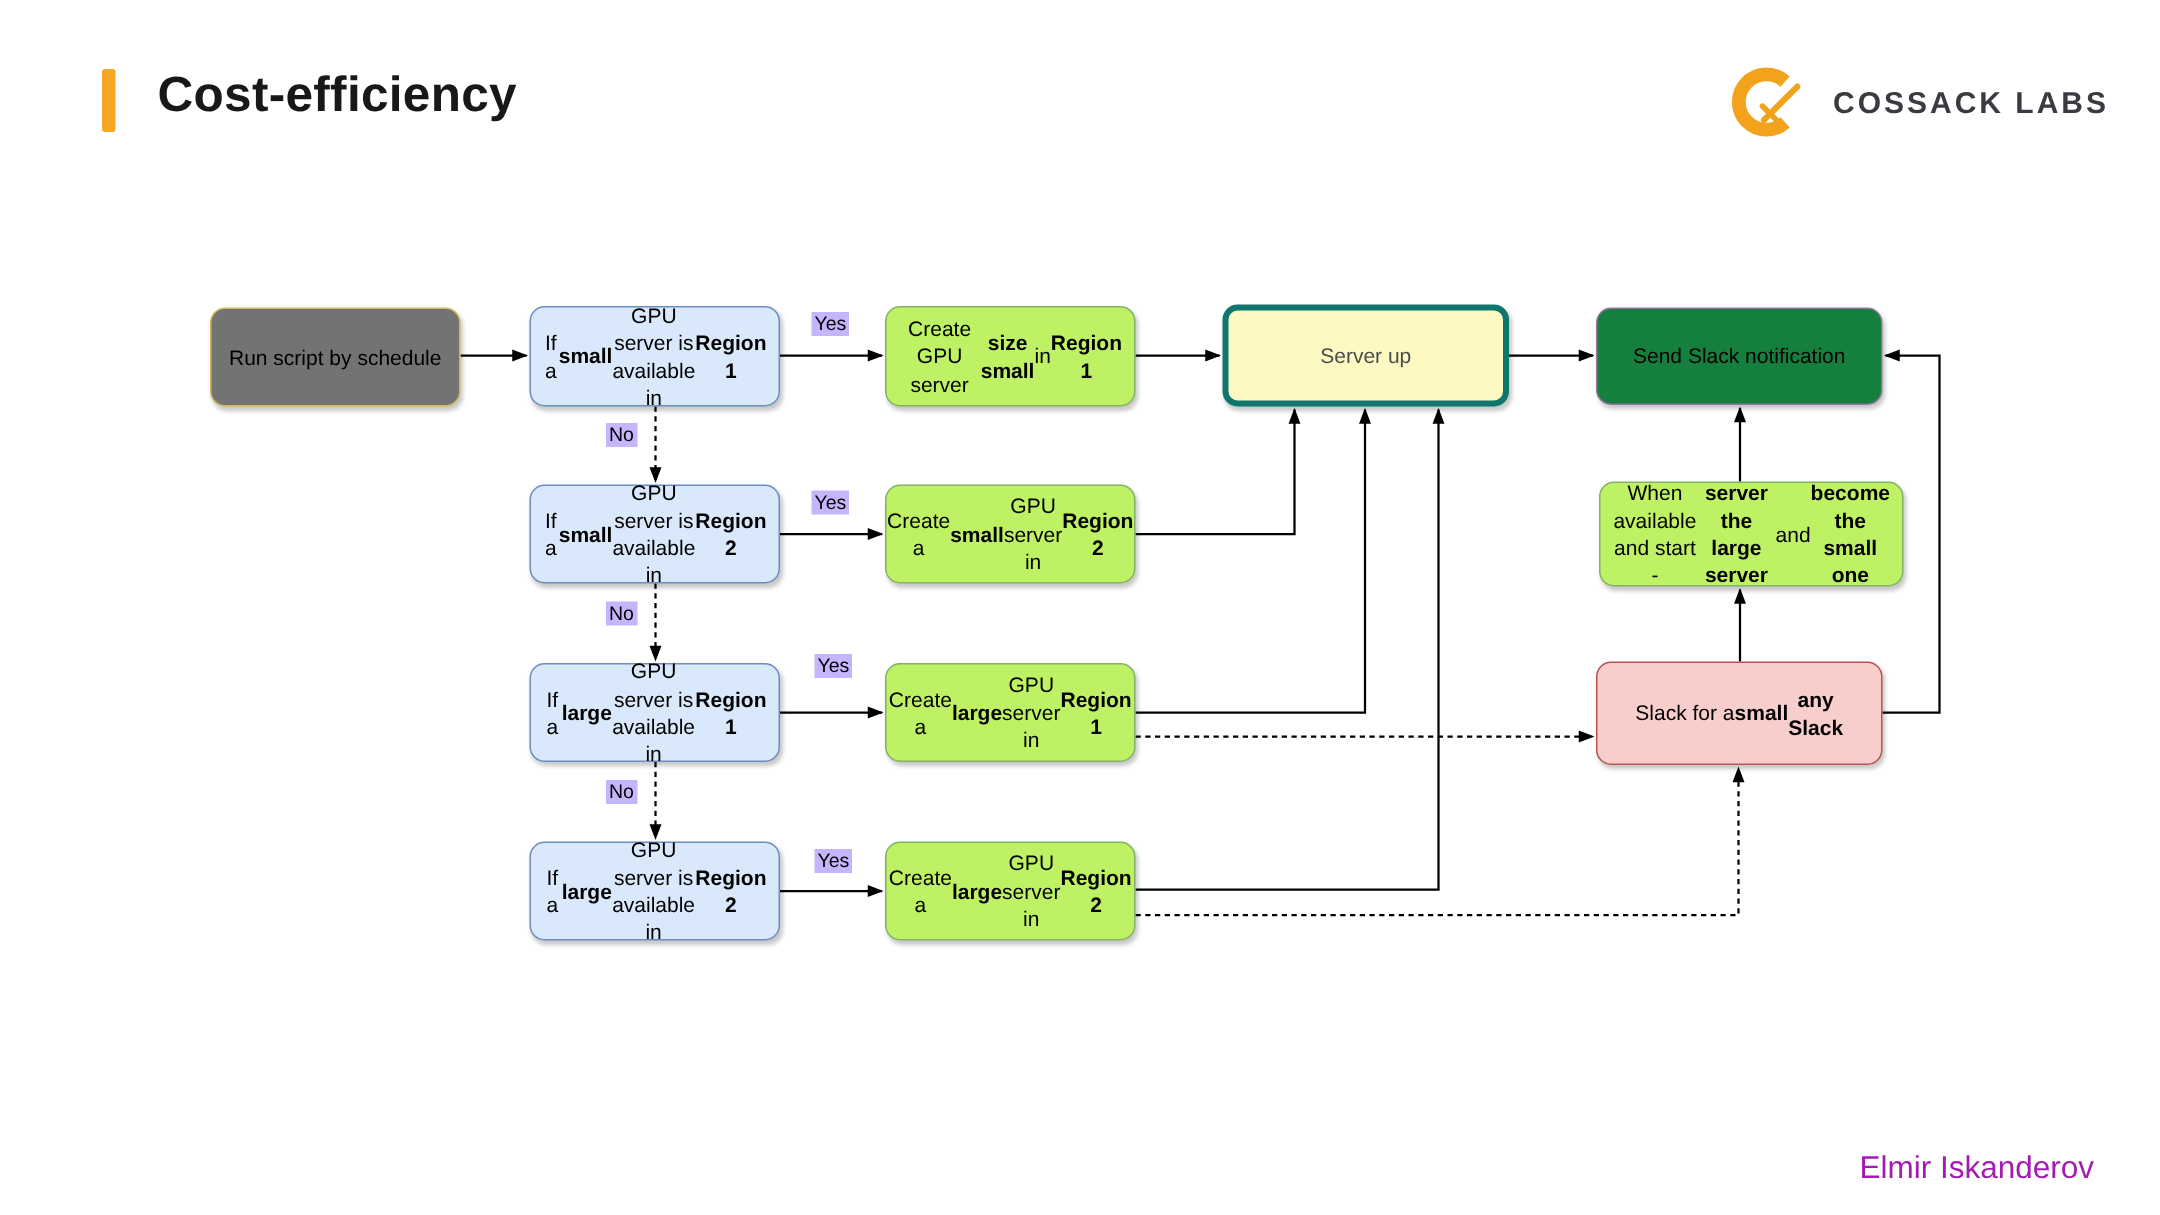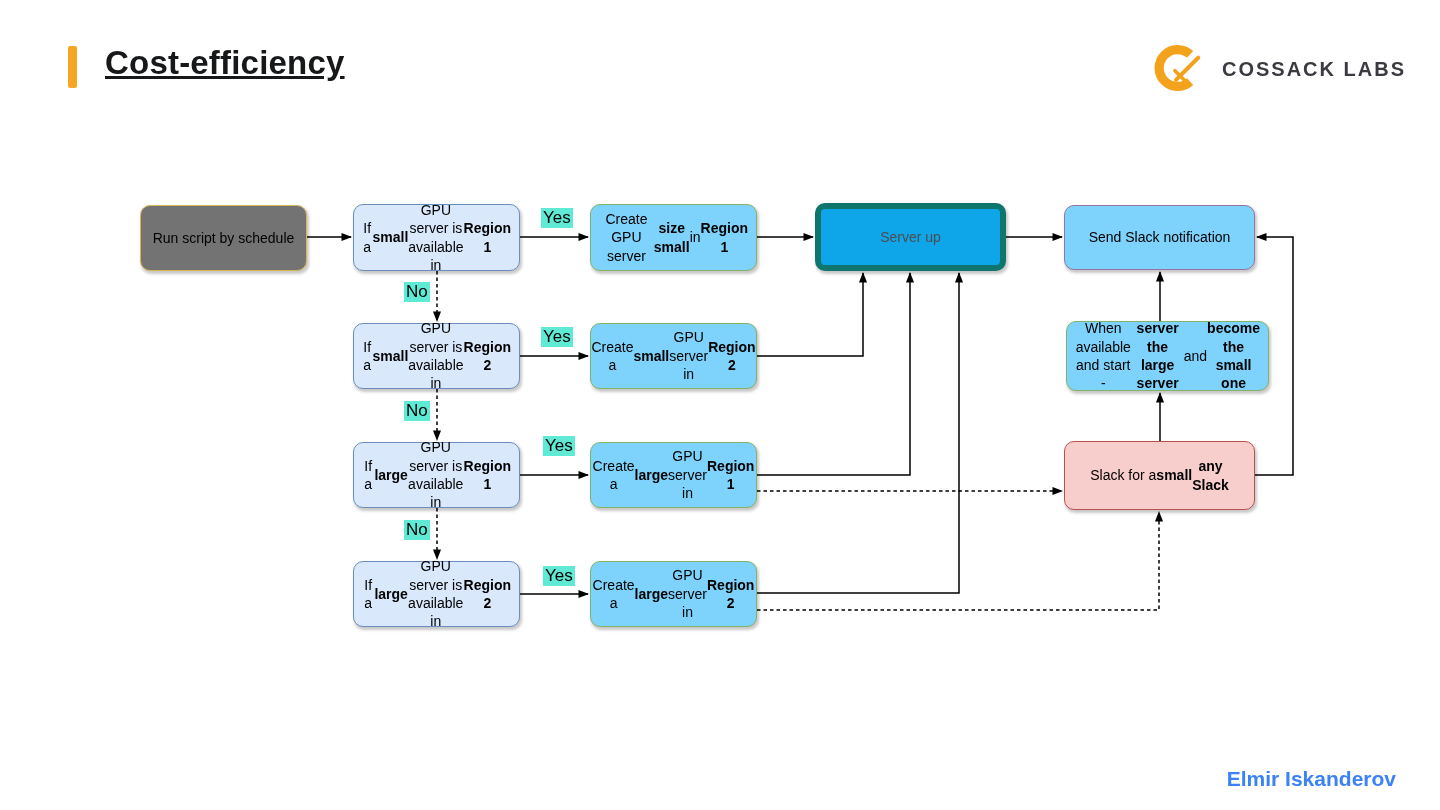--- a/index.html
+++ b/index.html
@@ -3,46 +3,46 @@
 <meta charset="utf-8">
 <style>
   html,body{margin:0;padding:0;background:#ffffff;}
   body{width:1440px;height:810px;position:relative;overflow:hidden;
        font-family:"Liberation Sans", sans-serif;}
 
   
   .accent-bar{position:absolute;left:68px;top:46px;width:9px;height:42px;
               background:#F5A623;border-radius:2px;}
   .slide-title{position:absolute;left:105px;top:44px;font-size:33px;font-weight:700;
-               color:#17181a;letter-spacing:.2px;text-decoration:underline;}
+               color:#17181a;letter-spacing:.2px;}
   .brand{position:absolute;left:1150px;top:42px;display:flex;align-items:center;}
   .brand-text{position:absolute;left:1222px;top:58px;font-size:20px;font-weight:700;
               letter-spacing:2px;color:#3A3A41;}
 
   
   .node{position:absolute;border-radius:10px;display:flex;align-items:center;
         justify-content:center;text-align:center;font-size:14px;line-height:1.32;
         padding:4px 8px;box-sizing:border-box;color:#000;
         box-shadow:1.5px 2.5px 3px rgba(0,0,0,.22);white-space:pre-line;}
   .n-yellow{background:#737373;border:1px solid #D6B656;}
   .n-blue  {background:#DAE8FC;border:1px solid #6C8EBF;}
-  .n-green {background:#7dd3fc;border:1px solid #82B366;}
-  .n-gray  {background:#0ea5e9;border:6px solid #0f766e;color:#4D4D4D;}
-  .n-purple{background:#7dd3fc;border:1px solid #9673A6;}
+  .n-green {background:#bef264;border:1px solid #82B366;}
+  .n-gray  {background:#fef9c3;border:4px solid #0f766e;color:#4D4D4D;}
+  .n-purple{background:#15803d;border:1px solid #9673A6;}
   .n-red   {background:#F8CECC;border:1px solid #B85450;}
 
   
   #edges{position:absolute;left:0;top:0;pointer-events:none;}
   .edge{stroke:#000;stroke-width:1.5;fill:none;}
   .edge.dashed{stroke-dasharray:3.5 3;}
-  .edge-label{position:absolute;font-size:17px;color:#000;background:#5eead4;
+  .edge-label{position:absolute;font-size:13px;color:#000;background:#c4b5fd;
               padding:0 2px;line-height:1.2;}
 
-  .author{position:absolute;right:44px;top:767px;font-size:21px;color:#3b82f6;
-          font-weight:700;}
+  .author{position:absolute;right:44px;top:767px;font-size:21px;color:#a21caf;
+          font-weight:400;}
 </style>
 </head>
 <body>
 
 <div class="accent-bar"></div>
 <div class="slide-title">Cost-efficiency</div>
 
 <div>
   <svg class="brand" width="52" height="52" viewBox="0 0 48 48">
     <path d="M37,11.5 A17,17 0 1 0 37,36.5" stroke="#F3A21B" stroke-width="8.5" fill="none"></path>

